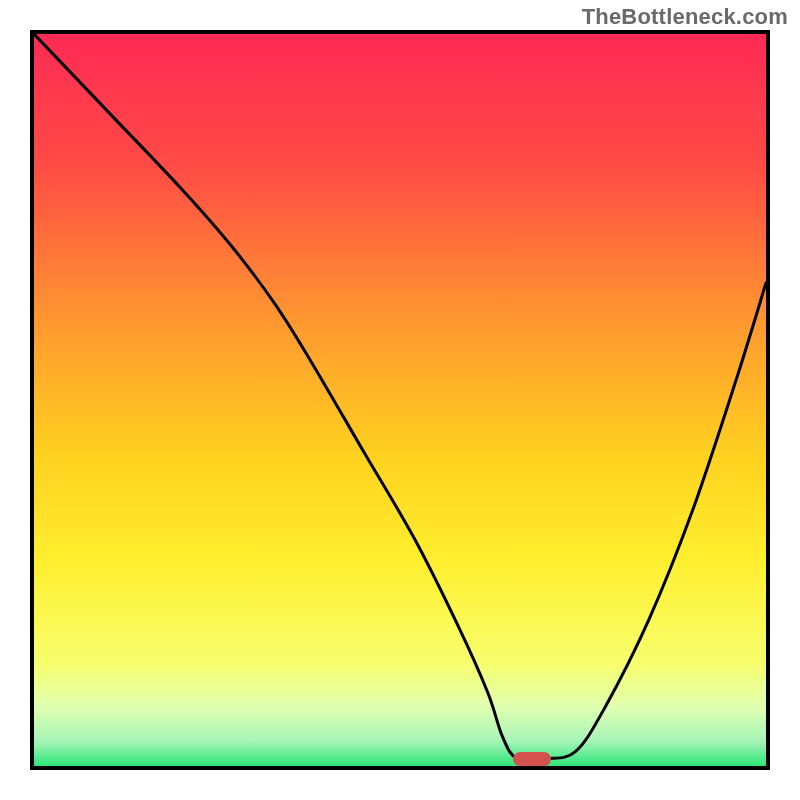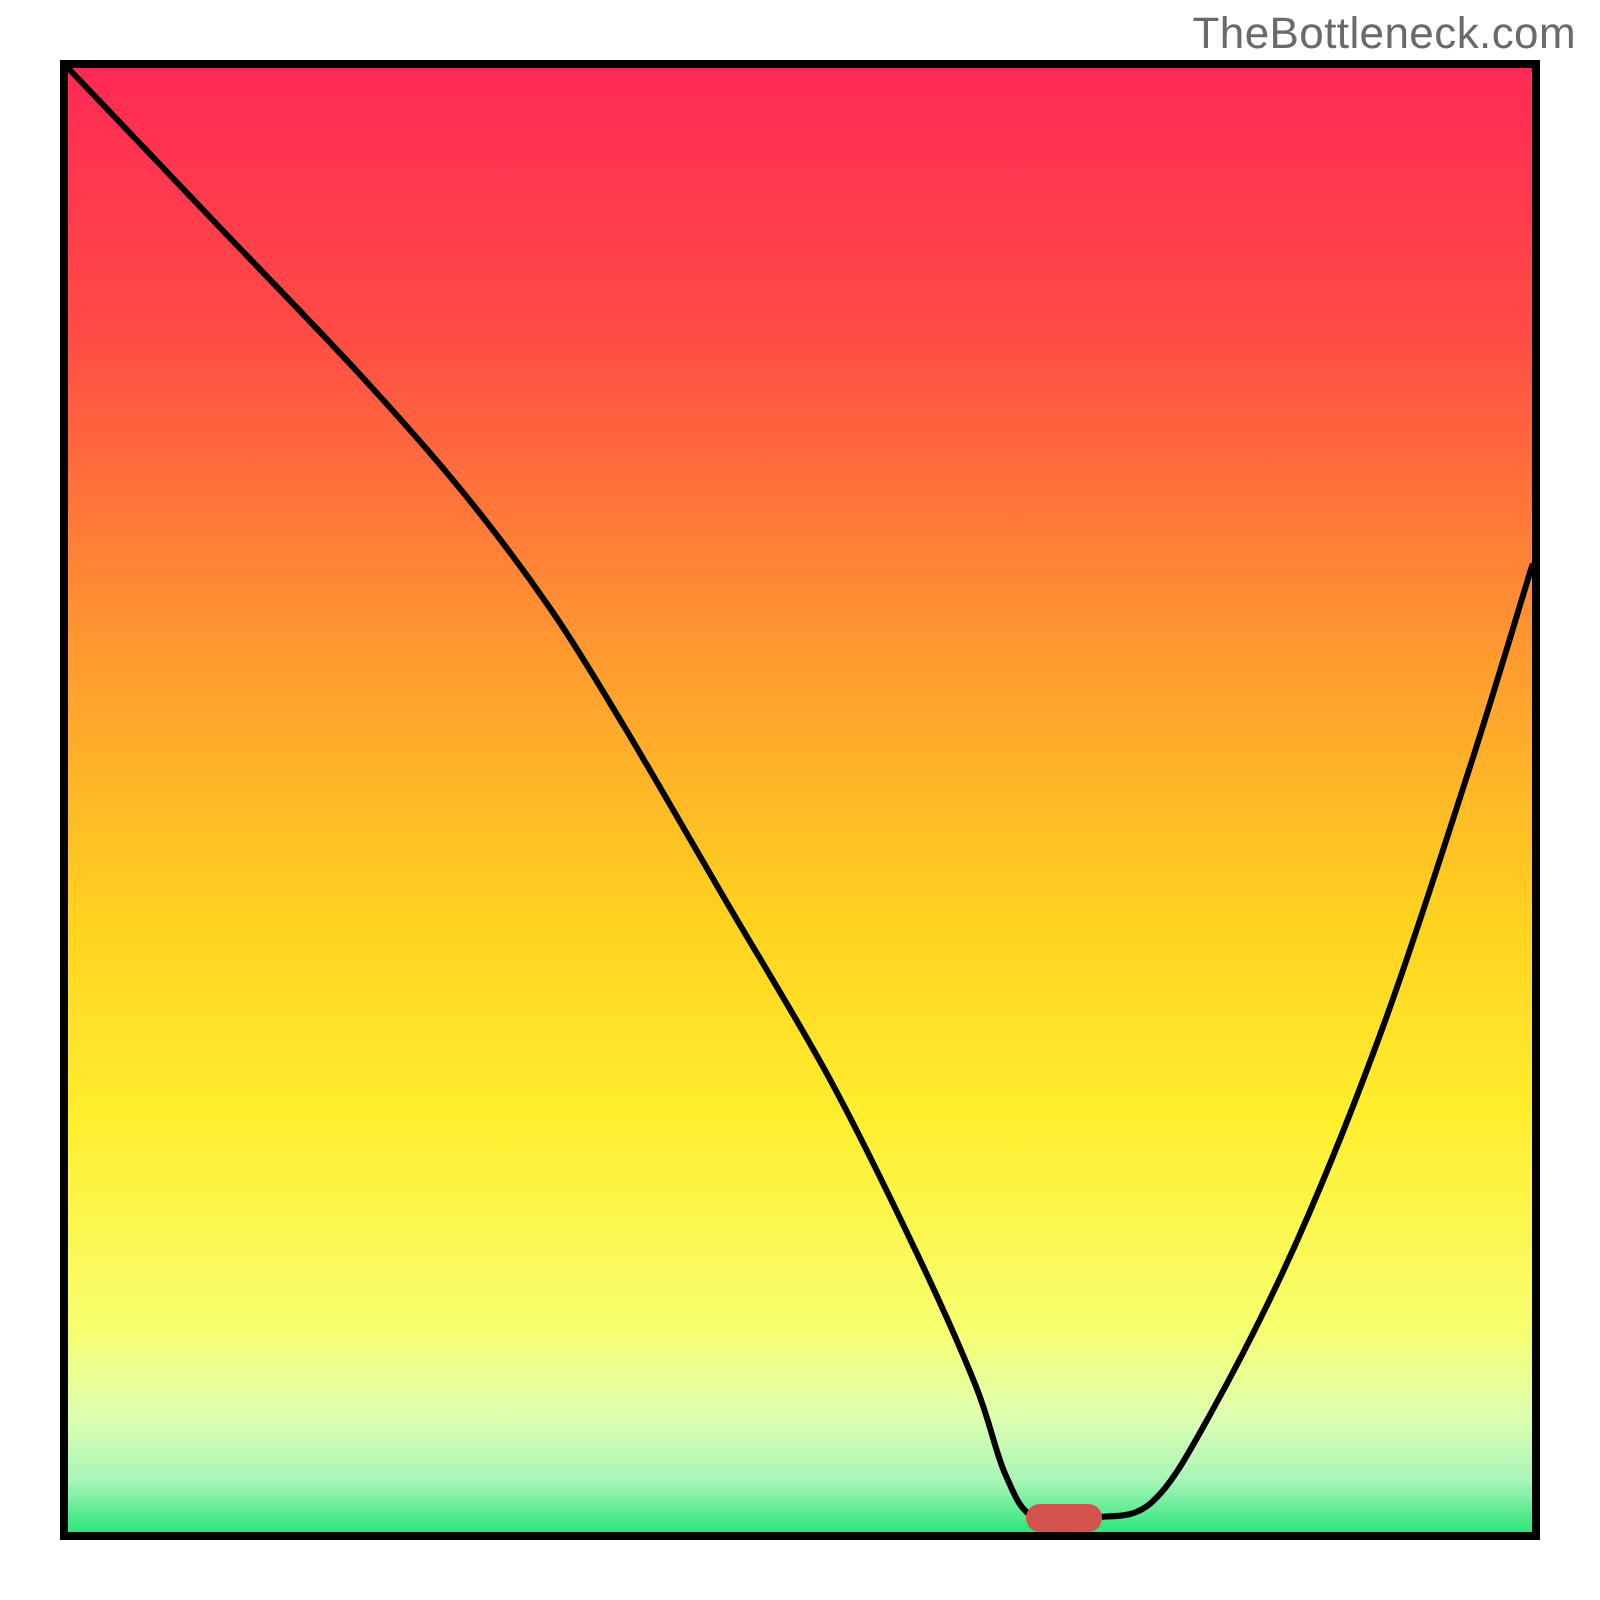--- a/index.html
+++ b/index.html
@@ -9,21 +9,21 @@
     background: #ffffff;
     font-family: Arial, Helvetica, sans-serif;
     position: relative;
     overflow: hidden;
   }
   .watermark {
     position: absolute;
     top: 4px;
     right: 12px;
     font-size: 22px;
-    font-weight: 400;
+    font-weight: 700;
     color: #6a6a6a;
     letter-spacing: 0.2px;
     z-index: 30;
   }
   .plot-frame {
     position: absolute;
     top: 30px;
     left: 30px;
     width: 740px;
     height: 740px;

